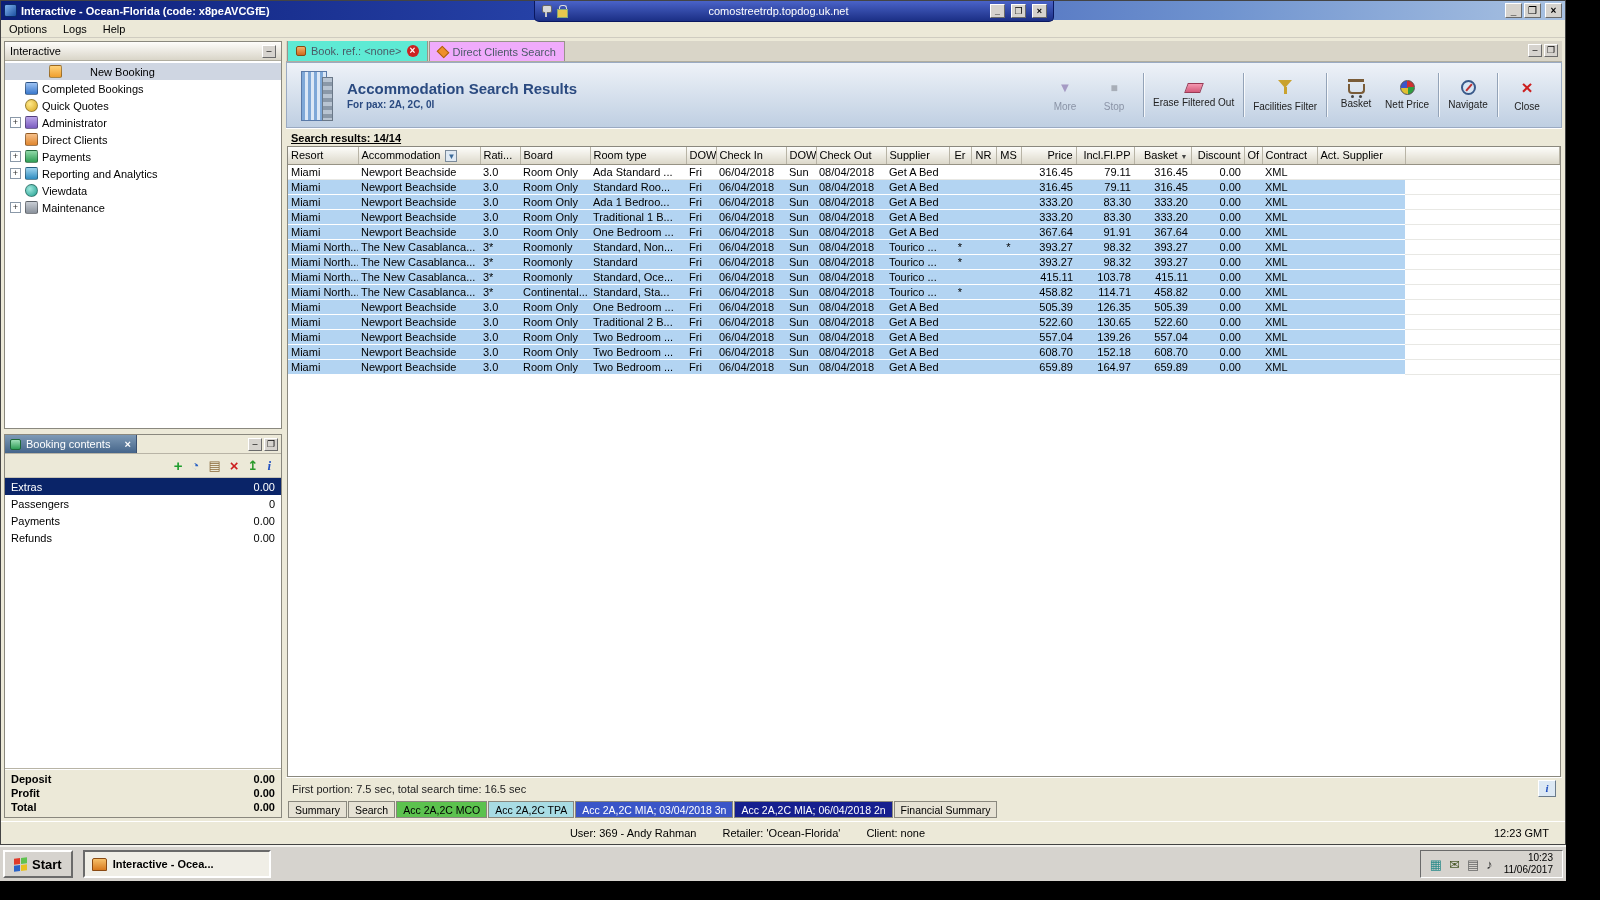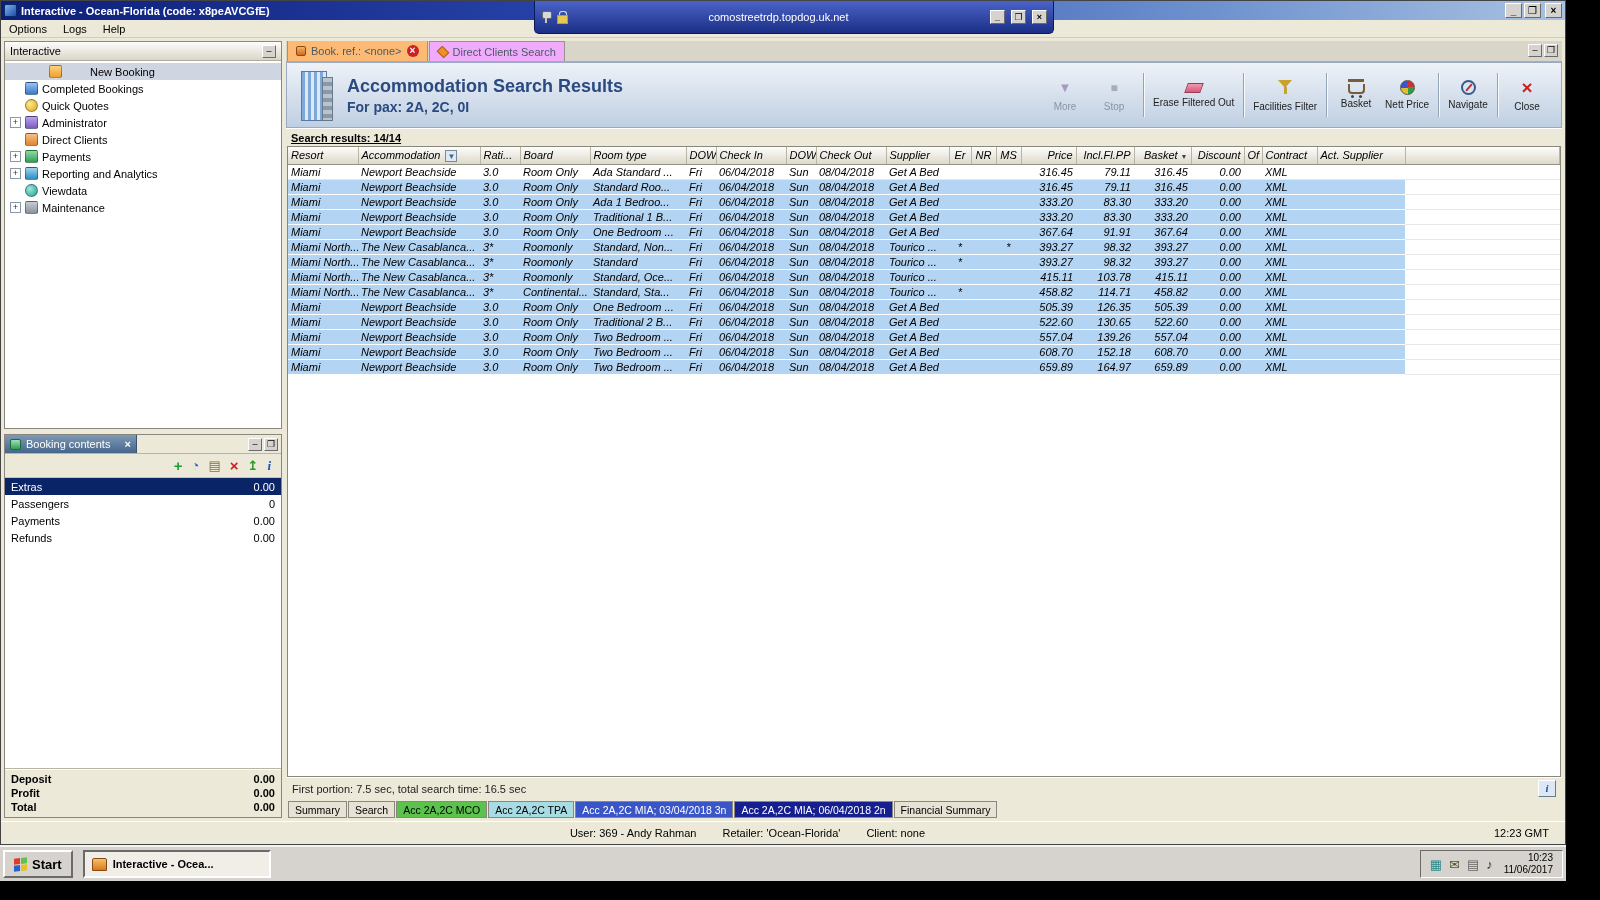--- a/index.html
+++ b/index.html
@@ -14,21 +14,21 @@
   .app-icon{width:13px;height:13px;margin-right:4px;border-radius:2px;background:linear-gradient(135deg,#7fb2ef,#1c4fa0);border:1px solid #0a2a6a;}
   .title-text{white-space:nowrap;}
   .titlebar-buttons{position:absolute;right:3px;top:2px;display:flex;gap:2px;}
   .win-btn{width:17px;height:15px;background:#d6d3ce;border:1px solid;border-color:#fff #6a6a6a #6a6a6a #fff;
     font-size:10px;line-height:13px;text-align:center;color:#000;font-weight:bold;}
   .win-btn.close{margin-left:2px;}
 
   
   .rdp-bar{position:absolute;left:533px;top:0;width:520px;height:21px;z-index:5;
     background:linear-gradient(#4a63c8,#1b2f85);border:1px solid #0a1860;border-top:none;border-radius:0 0 5px 5px;
-    display:flex;align-items:center;color:#fff;padding:16px 6px;gap:6px;font-weight:normal;}
+    display:flex;align-items:center;color:#fff;padding:4px 6px;gap:6px;font-weight:normal;}
   .pin-icon{width:10px;height:12px;position:relative;}
   .pin-icon::before{content:'';position:absolute;top:0;left:1px;width:8px;height:6px;background:#d8d8d8;border:1px solid #666;border-radius:2px;}
   .pin-icon::after{content:'';position:absolute;top:7px;left:4px;width:2px;height:5px;background:#c8c8c8;}
   .lock-icon{width:10px;height:12px;position:relative;}
   .lock-icon::before{content:'';position:absolute;top:0;left:2px;width:6px;height:5px;border:1px solid #ddd;border-bottom:none;border-radius:3px 3px 0 0;}
   .lock-icon::after{content:'';position:absolute;top:4px;left:0;width:9px;height:7px;background:#e7c84e;border:1px solid #8a7; }
   .rdp-host{flex:1;text-align:center;font-size:11px;}
   .rdp-btn{width:15px;height:14px;background:#d6d3ce;border:1px solid;border-color:#fff #6a6a6a #6a6a6a #fff;
     color:#000;font-size:9px;line-height:12px;text-align:center;font-weight:bold;}
 
@@ -80,36 +80,36 @@
   .b-row.sel{background:#0a2468;color:#fff;}
   .b-label{flex:1;}
   .bk-totals{flex:0 0 48px;background:#ece9d8;padding:3px 6px 2px 6px;border-top:1px solid #fff;}
   .t-row{height:14px;display:flex;font-weight:bold;}
   .t-row .b-label{flex:1;}
 
   
   .main-col{flex:1;display:flex;flex-direction:column;overflow:hidden;}
   .doc-tabs{height:21px;flex:0 0 21px;display:flex;align-items:flex-end;gap:1px;background:#d9d5c8;border-bottom:1px solid #b0ad9f;padding:0 1px;position:relative;}
   .doc-tab{height:20px;display:flex;align-items:center;gap:5px;padding:0 8px;background:#f0abfc;border:1px solid #98948a;border-bottom:none;color:#4a5a66;}
-  .doc-tab.active{background:#fdba74;height:21px;}
+  .doc-tab.active{background:#5eead4;height:21px;}
   .dt-icon{width:10px;height:10px;flex:0 0 10px;}
   .dt-0{background:linear-gradient(#f2b26a,#cf6a1e);border:1px solid #8a4a12;border-radius:2px;}
   .dt-1{background:#ef8f2a;transform:rotate(45deg);width:8px;height:8px;border:1px solid #a85f10;}
   .dt-close{width:12px;height:12px;border-radius:50%;background:#cc2222;color:#fff;font-size:10px;line-height:11px;text-align:center;font-weight:bold;}
   .doc-minis{position:absolute;right:4px;top:3px;display:flex;gap:2px;}
 
   .main-header{height:66px;flex:0 0 66px;background:linear-gradient(#eef2f8,#bfcfe2);border:1px solid #9aaac2;display:flex;align-items:center;padding:0 10px;gap:12px;}
   .building-icon{width:38px;height:48px;flex:0 0 38px;position:relative;}
   .building-icon::before{content:'';position:absolute;left:4px;top:0;width:24px;height:48px;
     background:repeating-linear-gradient(to right,#7ea8d8 0 3px,#dce8f6 3px 6px);border:1px solid #5a7aa8;}
   .building-icon::after{content:'';position:absolute;right:2px;top:6px;width:9px;height:42px;
     background:repeating-linear-gradient(to bottom,#b8c4d2 0 4px,#8a98a8 4px 8px);border:1px solid #6a7888;}
   .hdr-titles{display:flex;flex-direction:column;gap:2px;}
-  .hdr-title{font-size:18px;font-weight:bold;color:var(--title-col);}
-  .hdr-sub{font-size:14px;font-weight:bold;color:var(--title-col);}
+  .hdr-title{font-size:15px;font-weight:bold;color:var(--title-col);}
+  .hdr-sub{font-size:10px;font-weight:bold;color:var(--title-col);}
   .header-toolbar{margin-left:auto;display:flex;align-items:center;gap:9px;height:100%;padding-right:4px;}
   .tb-btn{display:flex;flex-direction:column;align-items:center;justify-content:center;gap:4px;min-width:40px;}
   .tb-label{font-size:10px;color:#222;white-space:nowrap;}
   .tb-btn.disabled .tb-label{color:#8a93a6;}
   .tb-sep{width:1px;height:44px;background:#93a3b8;box-shadow:1px 0 0 rgba(255,255,255,.8);}
   .ic{height:18px;display:flex;align-items:center;justify-content:center;}
   .ic-more::before{content:'▼';color:#8a3fc0;font-size:13px;}
   .tb-btn.disabled .ic-more::before{color:#a59ac4;}
   .ic-stop::before{content:'■';color:#a8aeb8;font-size:12px;}
   .ic-erase{width:16px;height:10px;background:linear-gradient(#f497b0,#d45a7a);border:1px solid #9a3a55;transform:skewX(-20deg);}
@@ -120,21 +120,21 @@
   .ic-basket::before{content:'';position:absolute;top:-5px;left:-2px;width:16px;height:3px;background:#7a5c38;}
   .ic-basket::after{content:'';position:absolute;bottom:-6px;left:1px;width:3px;height:3px;border-radius:50%;background:#444;box-shadow:8px 0 0 #444;}
   .ic-nett{width:15px;height:15px;border-radius:50%;background:conic-gradient(#d03030 0 25%,#2f9e3f 25% 50%,#e0c030 50% 75%,#3a55c8 75% 100%);border:1px solid #555;}
   .ic-navigate{width:15px;height:15px;border-radius:50%;border:2px solid #3a5a8a;background:#d8e6f4;position:relative;}
   .ic-navigate::after{content:'';position:absolute;left:5px;top:1px;width:2px;height:9px;background:#c03030;transform:rotate(40deg);}
   .ic-close-x::before{content:'×';color:#cc1f1f;font-weight:bold;font-size:19px;line-height:15px;}
 
   .results-label{height:18px;flex:0 0 18px;display:flex;align-items:center;padding:0 5px;font-weight:bold;background:#ece9d8;border-top:1px solid #fff;text-decoration:underline;}
 
   .grid-wrap{flex:1;background:#fff;border:1px solid #8a887e;margin:0 1px;overflow:hidden;}
-  table{border-collapse:collapse;table-layout:fixed;width:100%;font-style:italic;}
+  table{border-collapse:collapse;table-layout:fixed;width:100%;}
   th{height:17px;background:linear-gradient(#fdfdfa,#dcd8ca);border-right:1px solid #b8b4a6;border-bottom:1px solid #969284;
     padding:0 3px;font-weight:normal;text-align:left;white-space:nowrap;overflow:hidden;font-size:11px;position:relative;}
   td{height:15px;padding:0 3px;white-space:nowrap;overflow:hidden;border-bottom:1px solid #e8e8e4;font-size:11px;}
   th.r,td.r{text-align:right;}
   th.c,td.c{text-align:center;}
   tr.sel td{background:var(--sel);border-bottom-color:#fff;}
   tr.sel td.filler{background:#fff;border-bottom-color:#e8e8e4;}
   .th-funnel{display:inline-block;margin-left:5px;width:12px;height:12px;border:1px solid #7a8a9a;background:#dfe9f3;
     color:#3a6a9a;font-size:8px;line-height:11px;text-align:center;vertical-align:middle;}
   .th-sort{margin-left:3px;font-size:7px;color:#444;vertical-align:middle;}

